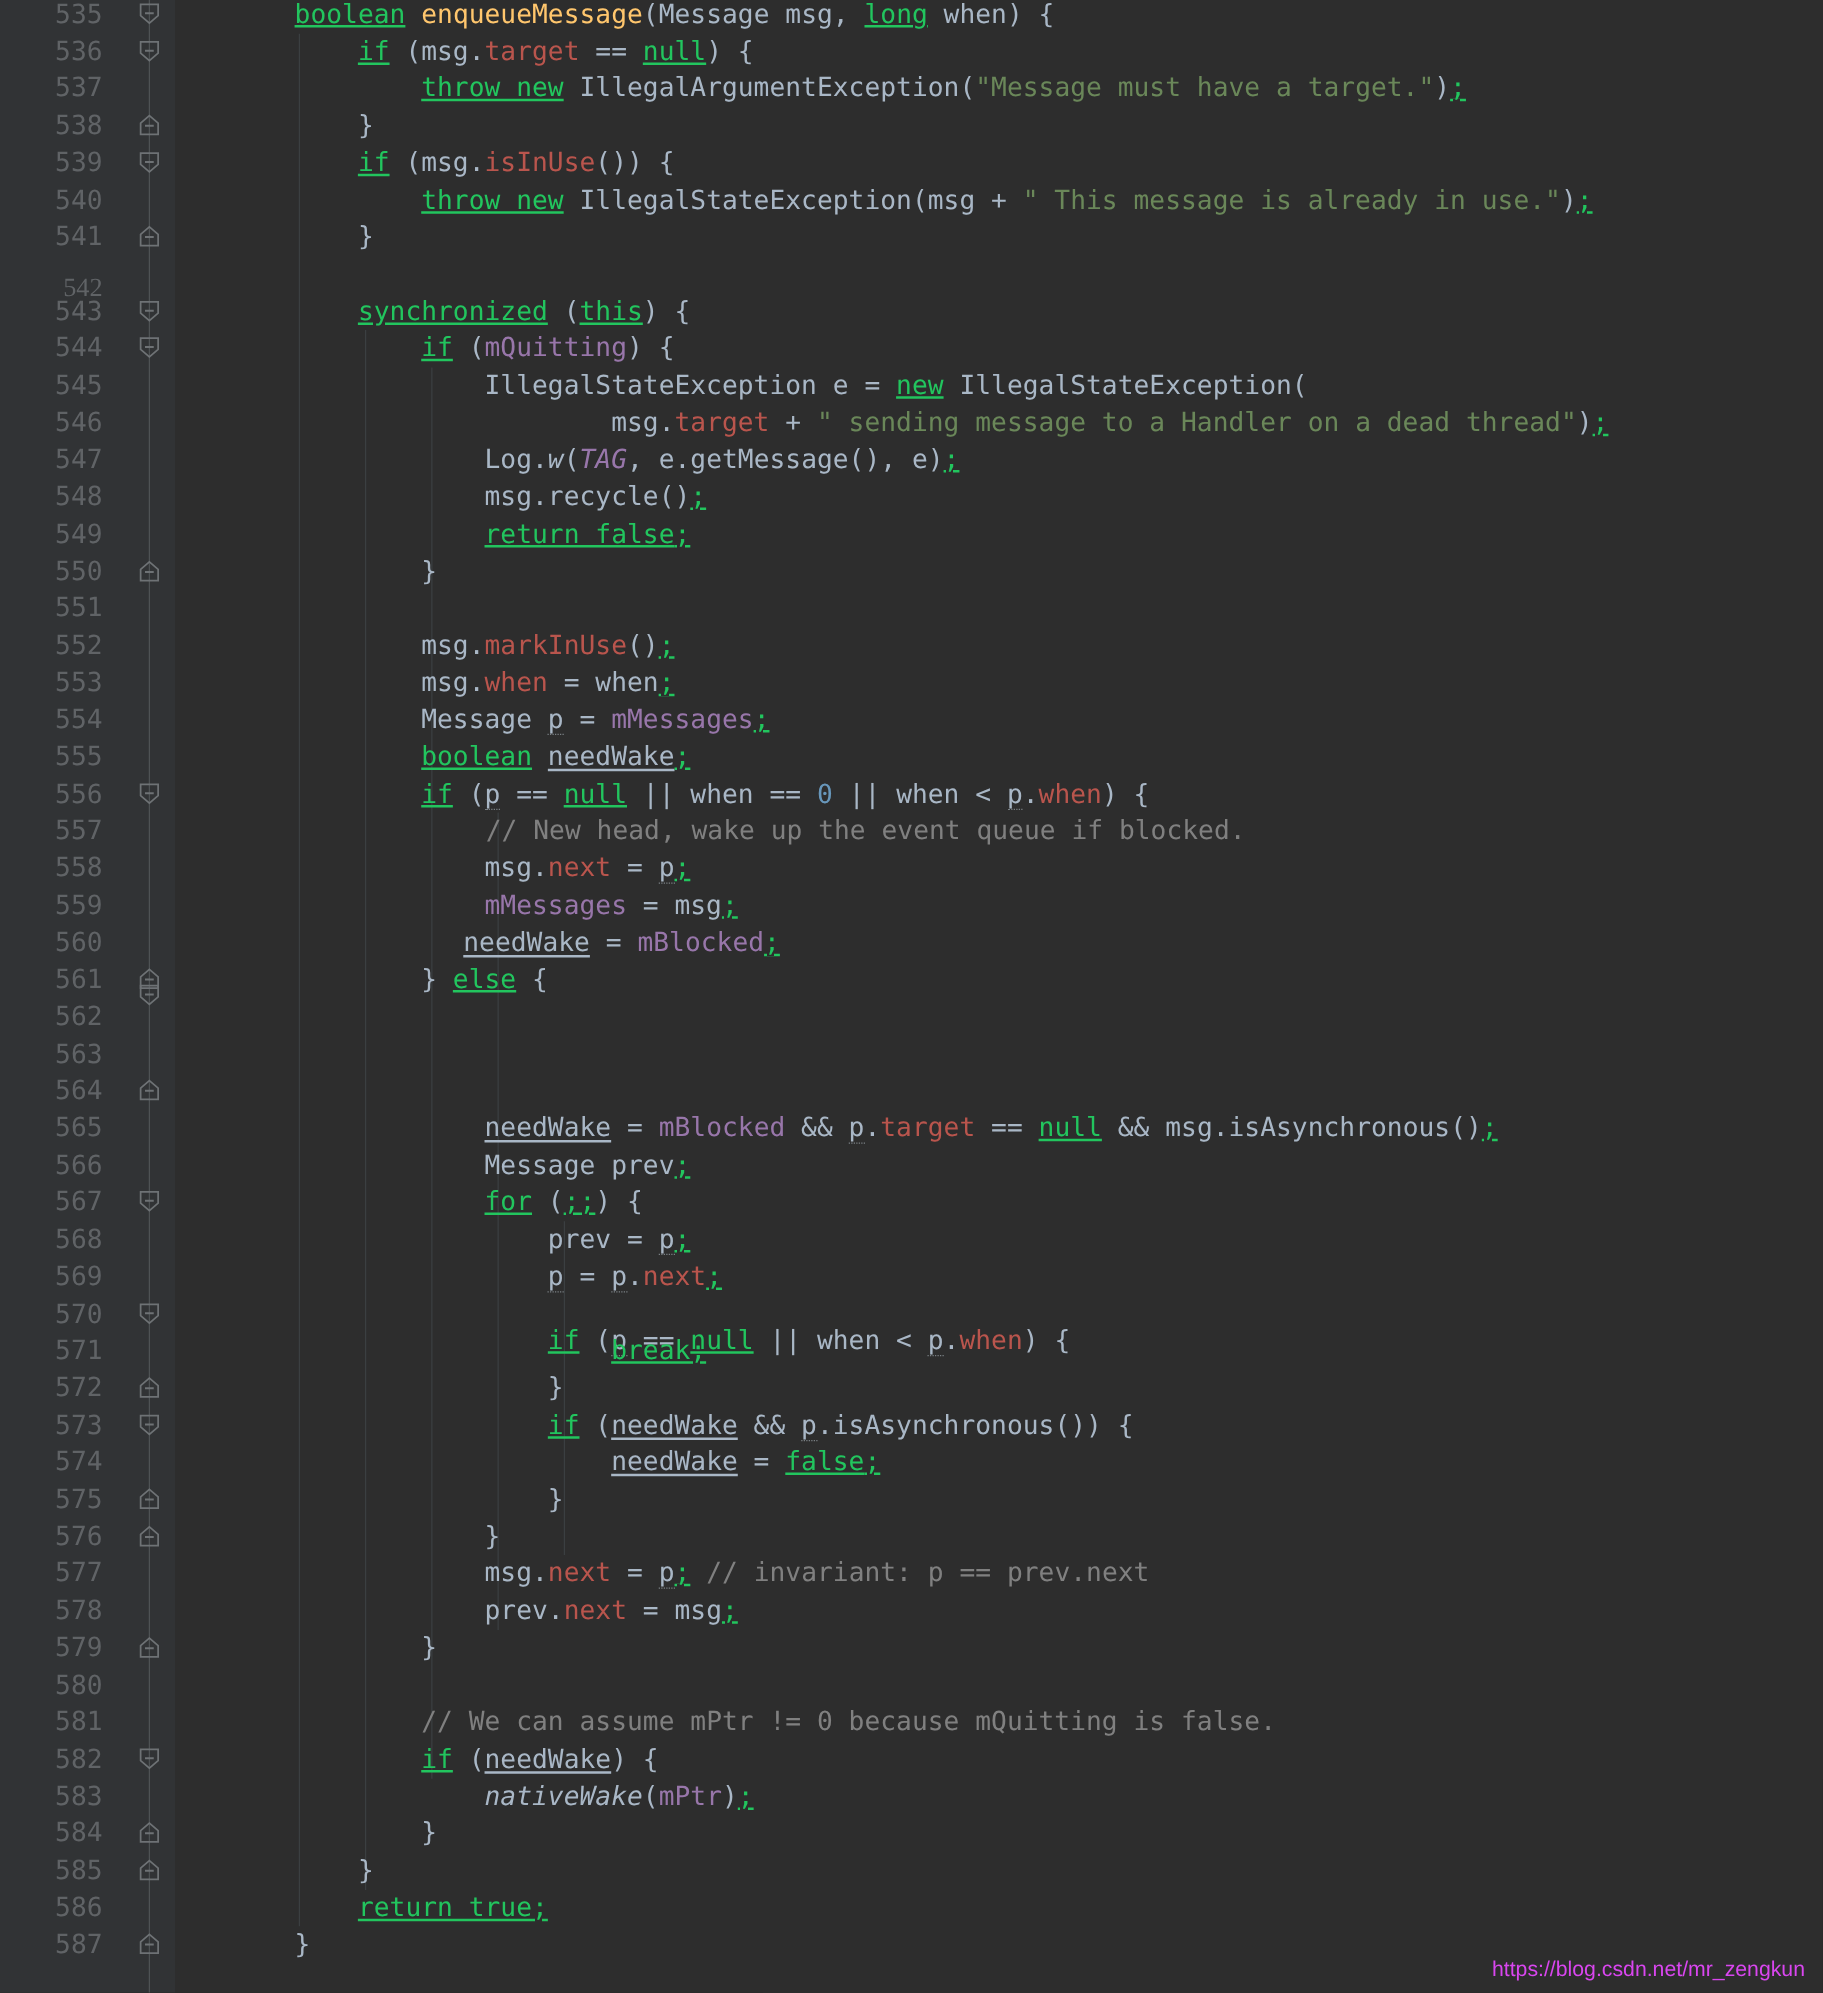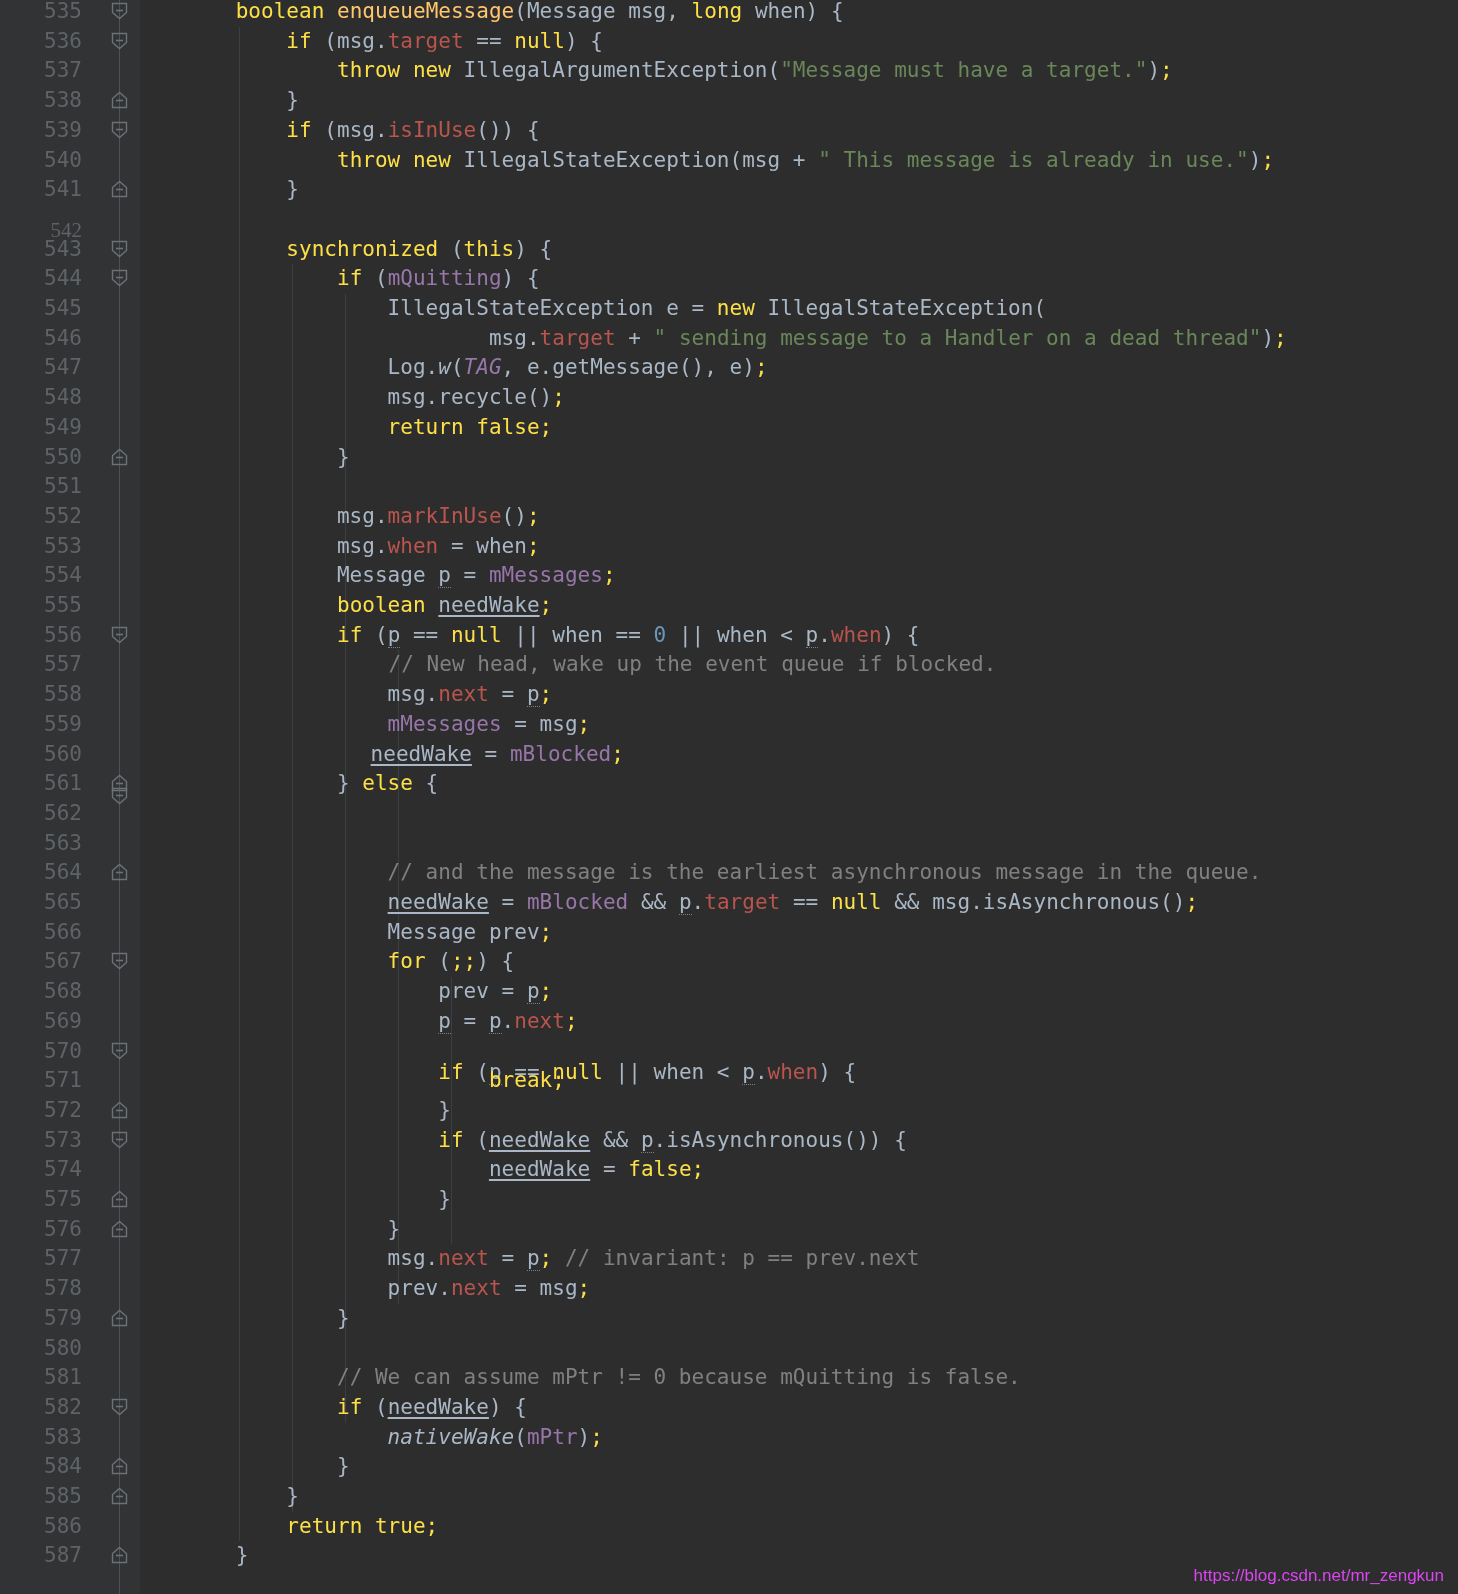--- a/index.html
+++ b/index.html
@@ -49,21 +49,21 @@
   }
   .line{
     position:absolute;left:0;
     height:29.7px;line-height:29.7px;
     font-size:21px;
     white-space:pre;
     color:#a9b7c6;
     letter-spacing:0.02px;
   }
   
-  .kw{color:#fde047;}
+  .kw{color:#22c55e;text-decoration:underline;}
   .mth{color:#ffc66d;}
   .str{color:#6a8759;}
   .cmt{color:#808080;}
   .fld{color:#9876aa;}
   .inst{color:#b9554d;}
   .num{color:#6897bb;}
   .pln{color:#a9b7c6;}
   .ital{font-style:italic;}
   .und{text-decoration:underline;text-decoration-color:#a9b7c6;text-underline-offset:3px;}
   .dotu{border-bottom:1px dotted #7a8084;}
@@ -310,21 +310,21 @@
         <div class="line" style="top: 561.3px; left: 185px;"><span class="pln">            Message </span><span class="dotu">p</span><span class="pln"> = </span><span class="fld">mMessages</span><span class="kw">;</span></div>
         <div class="line" style="top: 591px; left: 185px;"><span class="pln">            </span><span class="kw">boolean</span><span class="pln"> </span><span class="und">needWake</span><span class="kw">;</span></div>
         <div class="line" style="top: 620.7px; left: 185px;"><span class="pln">            </span><span class="kw">if</span><span class="pln"> (</span><span class="dotu">p</span><span class="pln"> == </span><span class="kw">null</span><span class="pln"> || when == </span><span class="num">0</span><span class="pln"> || when &lt; </span><span class="dotu">p</span><span class="pln">.</span><span class="inst">when</span><span class="pln">) {</span></div>
         <div class="line" style="top: 650.4px; left: 186px; text-align: right;"><span class="pln">                </span><span class="cmt">// New head, wake up the event queue if blocked.</span></div>
         <div class="line" style="top: 680.1px; left: 185px;"><span class="pln">                msg.</span><span class="inst">next</span><span class="pln"> = </span><span class="dotu">p</span><span class="kw">;</span></div>
         <div class="line" style="top: 709.8px; left: 185px;"><span class="pln">                </span><span class="fld">mMessages</span><span class="pln"> = msg</span><span class="kw">;</span></div>
         <div class="line" style="top: 739.5px; left: 168px;"><span class="pln">                </span><span class="und">needWake</span><span class="pln"> = </span><span class="fld">mBlocked</span><span class="kw">;</span></div>
         <div class="line" style="top: 769.2px; left: 185px;"><span class="pln">            } </span><span class="kw">else</span><span class="pln"> {</span></div>
         <div class="line" style="top: 798.9px; left: 185px;"><span class="pln">                </span></div>
         <div class="line" style="top: 828.6px; left: 185px;"><span class="pln">                </span></div>
-        <div class="line" style="top: 858.3px; left: 185px;"><span class="pln">                </span><span class="cmt">// and the message is the earliest asynchronous message in the queue.</span></div>
+        <div class="line" style="top: 858.3px; left: 185px;"><span class="pln">                </span></div>
         <div class="line" style="top: 888px; left: 185px;"><span class="pln">                </span><span class="und">needWake</span><span class="pln"> = </span><span class="fld">mBlocked</span><span class="pln"> &amp;&amp; </span><span class="dotu">p</span><span class="pln">.</span><span class="inst">target</span><span class="pln"> == </span><span class="kw">null</span><span class="pln"> &amp;&amp; msg.isAsynchronous()</span><span class="kw">;</span></div>
         <div class="line" style="top: 917.7px; left: 185px;"><span class="pln">                Message prev</span><span class="kw">;</span></div>
         <div class="line" style="top: 947.4px; left: 185px;"><span class="pln">                </span><span class="kw">for</span><span class="pln"> (</span><span class="kw">;;</span><span class="pln">) {</span></div>
         <div class="line" style="top: 977.1px; left: 185px;"><span class="pln">                    prev = </span><span class="dotu">p</span><span class="kw">;</span></div>
         <div class="line" style="top: 1006.8px; left: 185px;"><span class="pln">                    </span><span class="dotu">p</span><span class="pln"> = </span><span class="dotu">p</span><span class="pln">.</span><span class="inst">next</span><span class="kw">;</span></div>
         <div class="line" style="top: 1036.5px; left: 185px; margin-top: 21px;"><span class="pln">                    </span><span class="kw">if</span><span class="pln"> (</span><span class="dotu">p</span><span class="pln"> == </span><span class="kw">null</span><span class="pln"> || when &lt; </span><span class="dotu">p</span><span class="pln">.</span><span class="inst">when</span><span class="pln">) {</span></div>
         <div class="line" style="top: 1066.2px; left: 185px;"><span class="pln">                        </span><span class="kw">break;</span></div>
         <div class="line" style="top: 1095.9px; left: 185px;"><span class="pln">                    }</span></div>
         <div class="line" style="top: 1125.6px; left: 185px;"><span class="pln">                    </span><span class="kw">if</span><span class="pln"> (</span><span class="und">needWake</span><span class="pln"> &amp;&amp; </span><span class="dotu">p</span><span class="pln">.isAsynchronous()) {</span></div>
         <div class="line" style="top: 1155.3px; left: 185px;"><span class="pln">                        </span><span class="und">needWake</span><span class="pln"> = </span><span class="kw">false</span><span class="kw">;</span></div>

